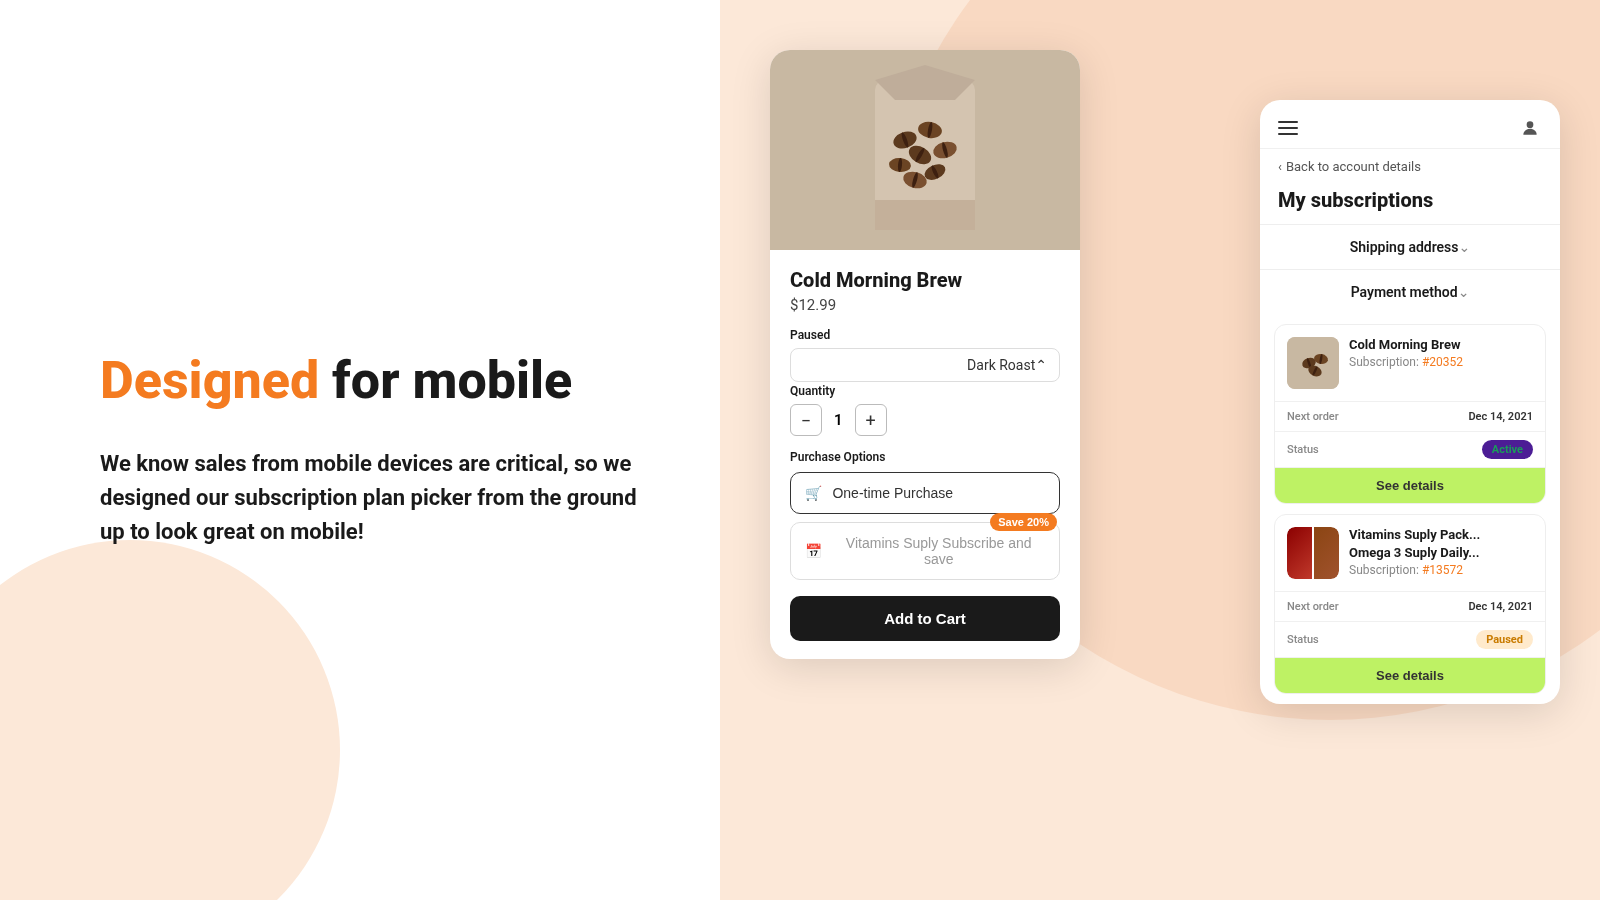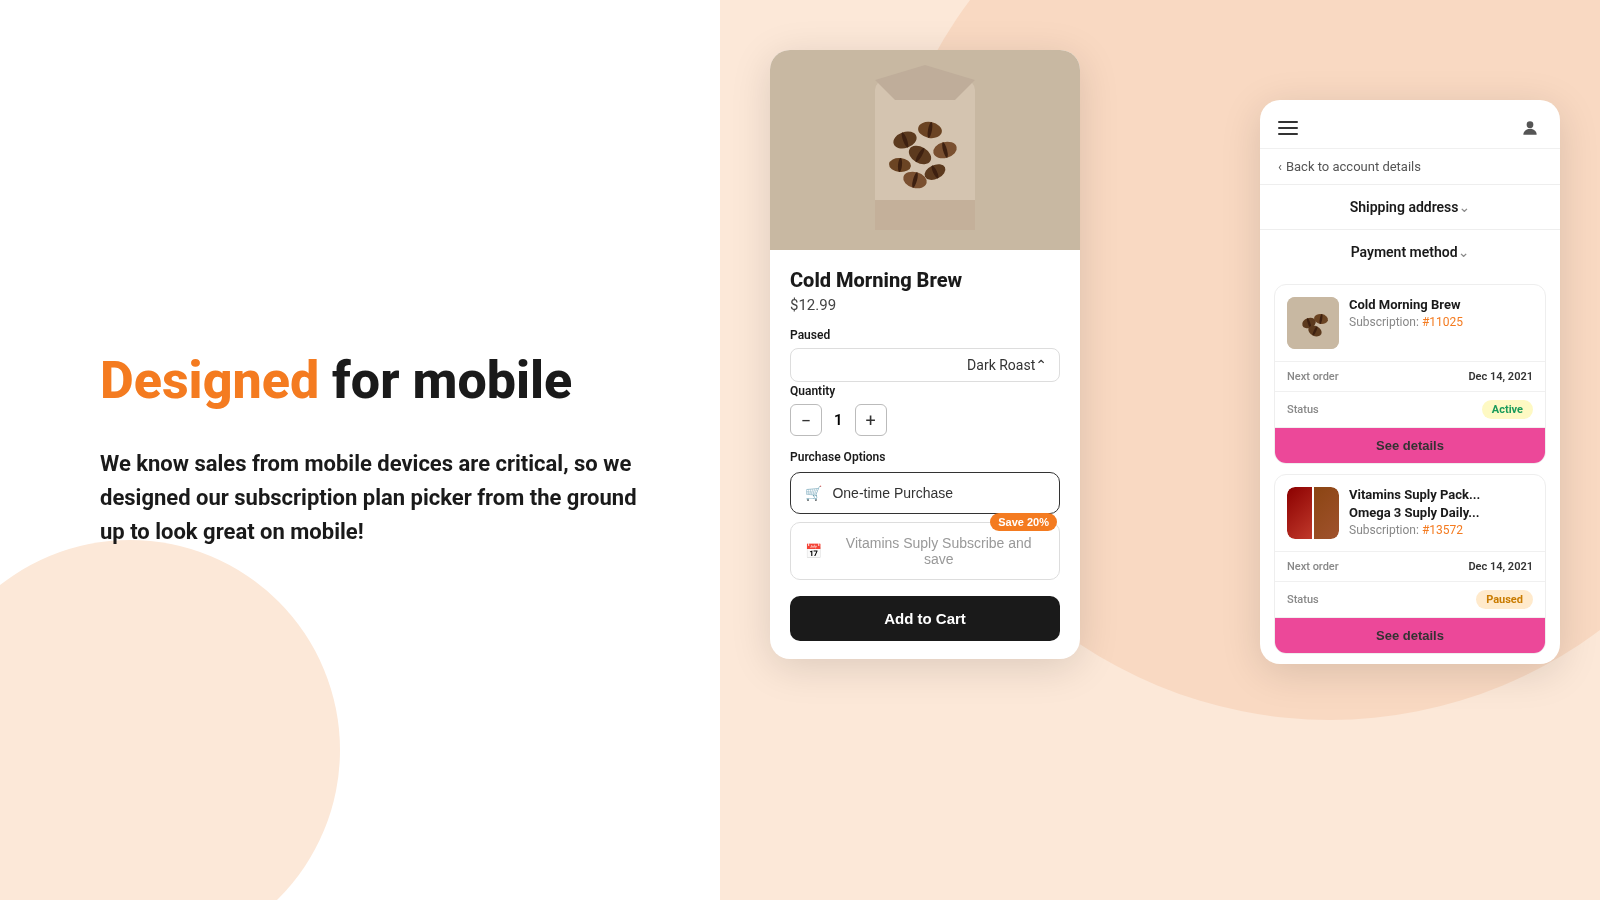--- a/index.html
+++ b/index.html
@@ -378,39 +378,39 @@
     }
 
     .status-badge {
       font-size: 11px;
       font-weight: 700;
       padding: 3px 10px;
       border-radius: 20px;
     }
 
     .status-active {
-      background: #fef9c3;
+      background: #4c1d95;
       color: #1a9a5a;
     }
 
     .status-paused {
       background: #ffeacc;
       color: #c97b00;
     }
 
     .see-details-btn {
       width: 100%;
       padding: 10px;
       text-align: center;
       font-size: 13px;
       font-weight: 600;
       color: #333;
       border-top: 1px solid #f0f0f0;
       cursor: pointer;
-      background: #ec4899;
+      background: #bef264;
       border: none;
       border-top: 1px solid #f0f0f0;
     }
 
     
     .sub-thumbnail-multi {
       width: 52px;
       height: 52px;
       border-radius: 8px;
       overflow: hidden;
@@ -511,20 +511,21 @@
           <path d="M4 20c0-4 3.6-7 8-7s8 3 8 7" fill="#555"></path>
         </svg>
       </div>
     </div>
 
     <div class="subs-back">
       <span>‹</span>
       <span>Back to account details</span>
     </div>
 
+    <div class="subs-title">My subscriptions</div>
 
     <div class="accordion-item">
       <span class="accordion-label">Shipping address</span>
       <span class="chevron">⌄</span>
     </div>
 
     <div class="accordion-item">
       <span class="accordion-label">Payment method</span>
       <span class="chevron">⌄</span>
     </div>
@@ -538,21 +539,21 @@
             <ellipse cx="22" cy="26" rx="1.2" ry="5" fill="#3d2010" transform="rotate(-20,22,26)"></ellipse>
             <ellipse cx="34" cy="22" rx="7" ry="5" fill="#6b4423" transform="rotate(10,34,22)"></ellipse>
             <ellipse cx="34" cy="22" rx="1.2" ry="5" fill="#3d2010" transform="rotate(10,34,22)"></ellipse>
             <ellipse cx="28" cy="34" rx="7" ry="5" fill="#5c3a1e" transform="rotate(25,28,34)"></ellipse>
             <ellipse cx="28" cy="34" rx="1.2" ry="5" fill="#3d2010" transform="rotate(25,28,34)"></ellipse>
           </svg>
         </div>
         <div class="sub-info">
           <div class="sub-name">Cold Morning Brew</div>
           <div class="sub-number">
-            <span>Subscription: </span><a href="#">#11025</a>
+            <span>Subscription: </span><a href="#">#20352</a>
           </div>
         </div>
       </div>
       <div class="sub-meta">
         <span class="meta-label">Next order</span>
         <span class="meta-value">Dec 14, 2021</span>
       </div>
       <div class="sub-meta">
         <span class="meta-label">Status</span>
         <span class="status-badge status-active">Active</span>

